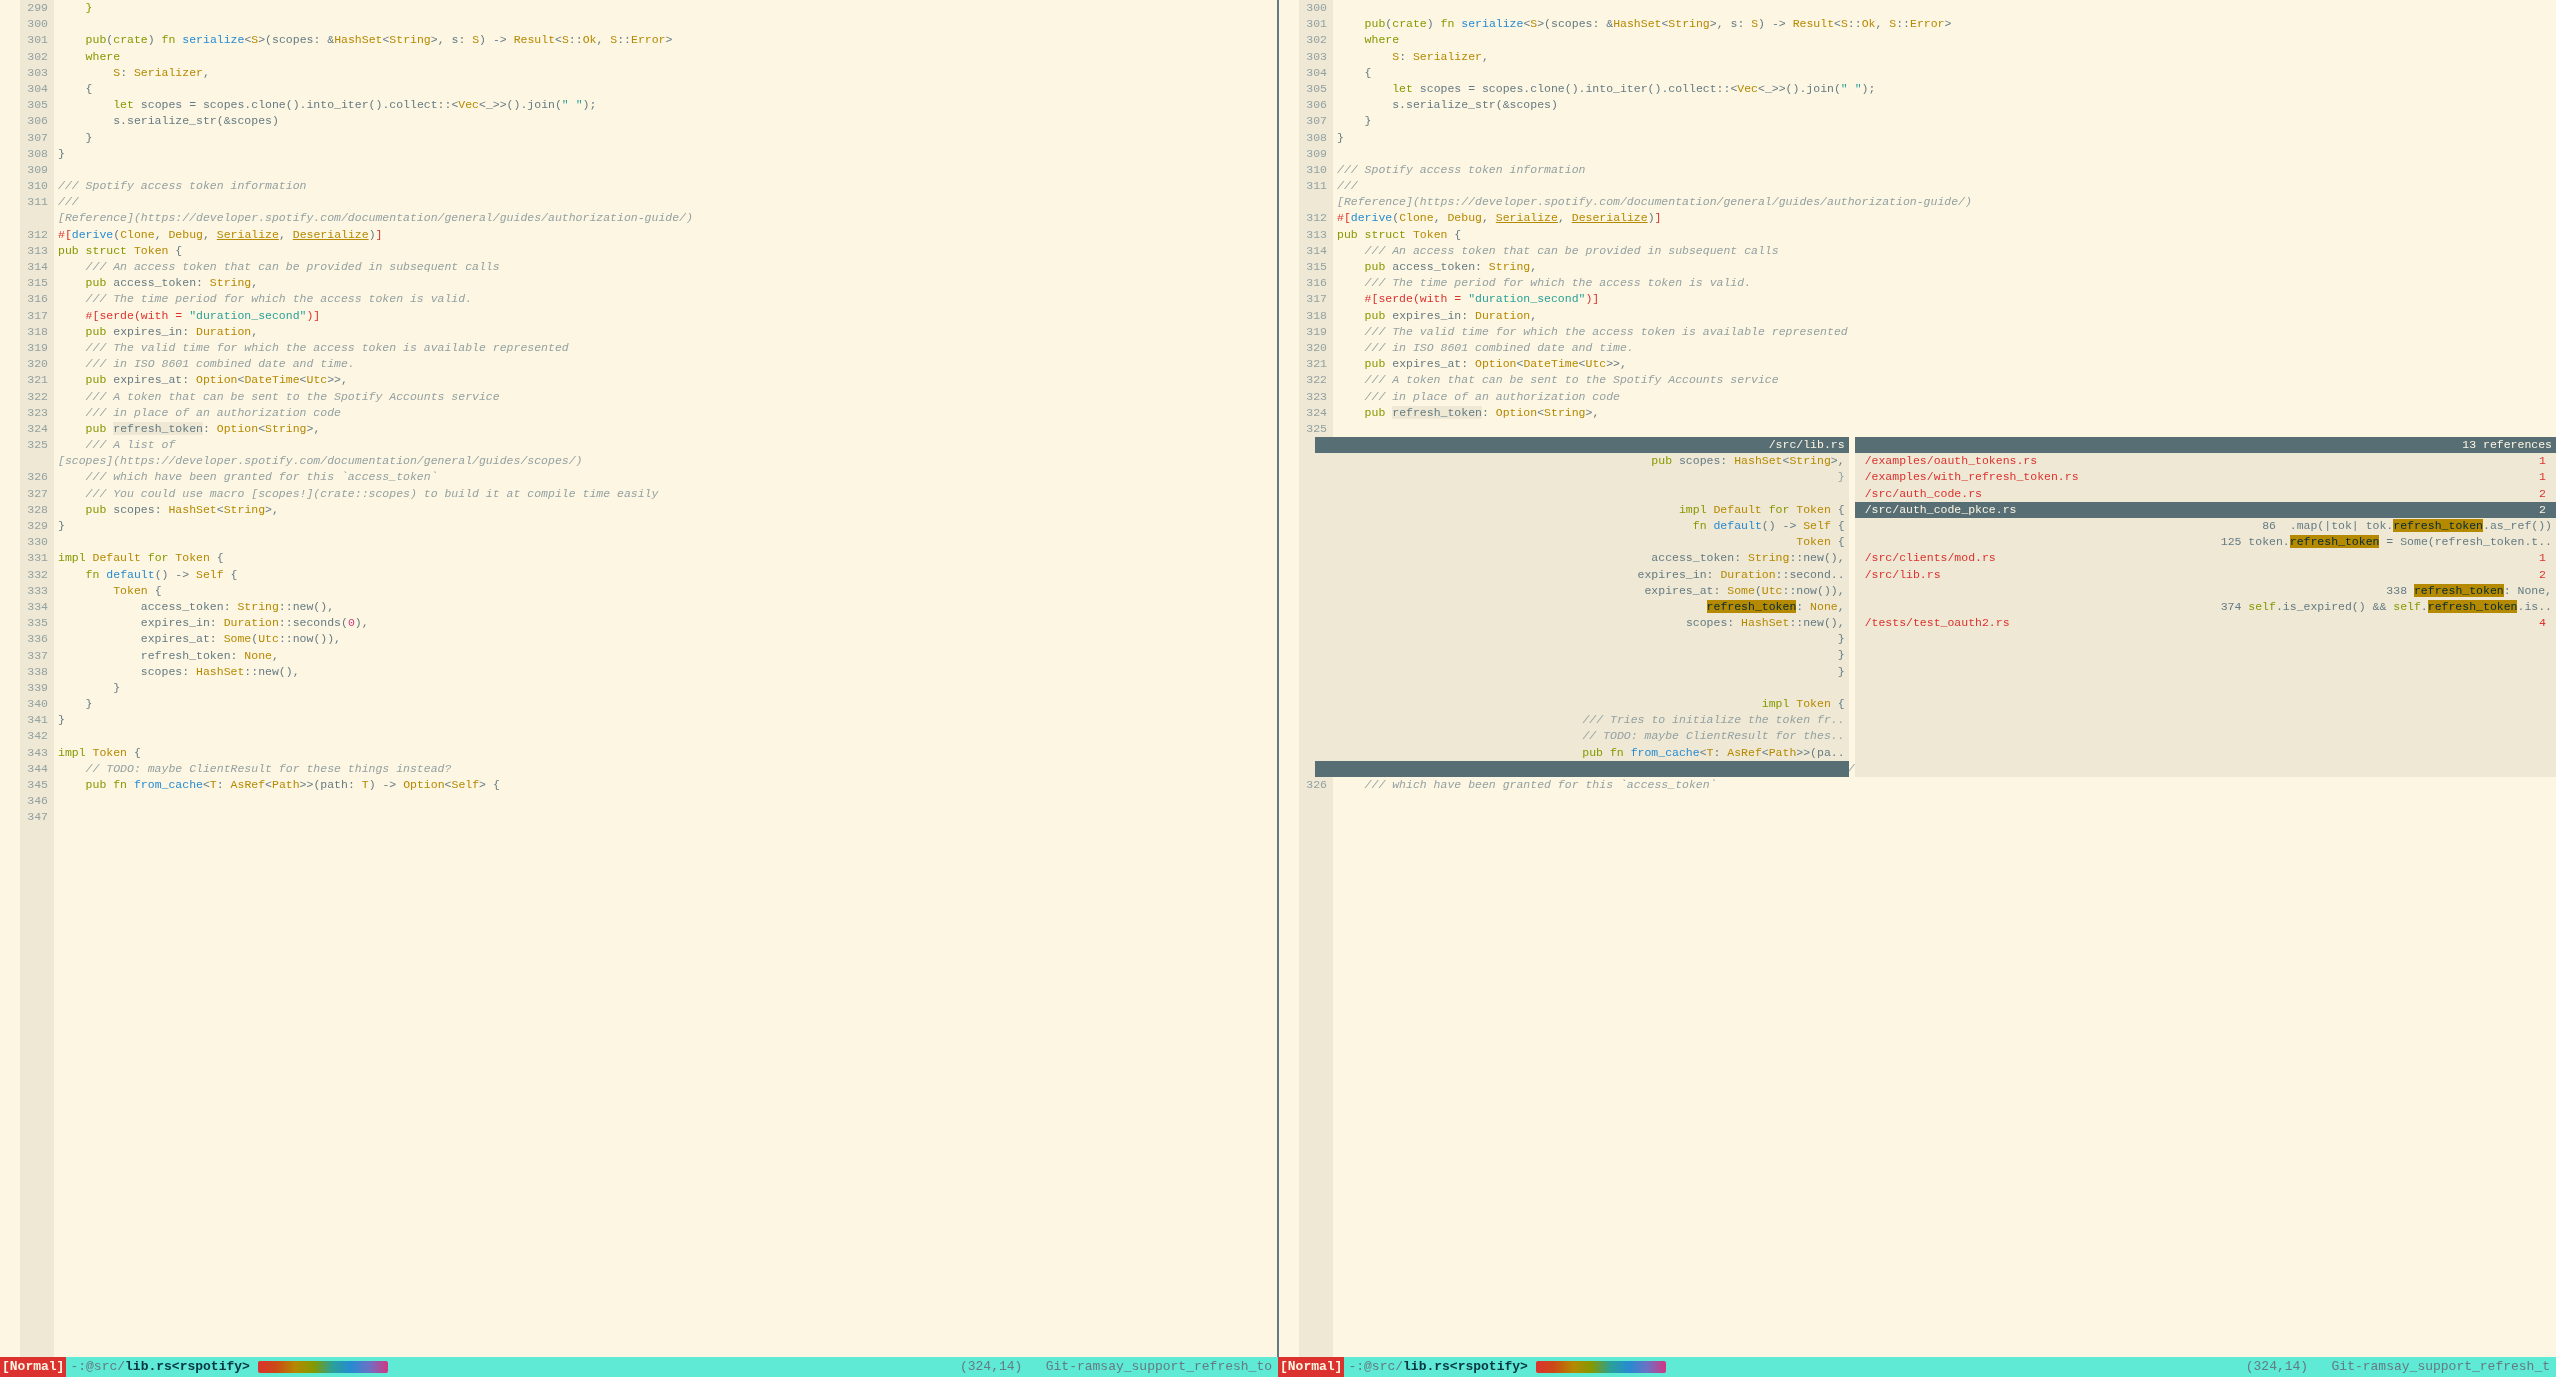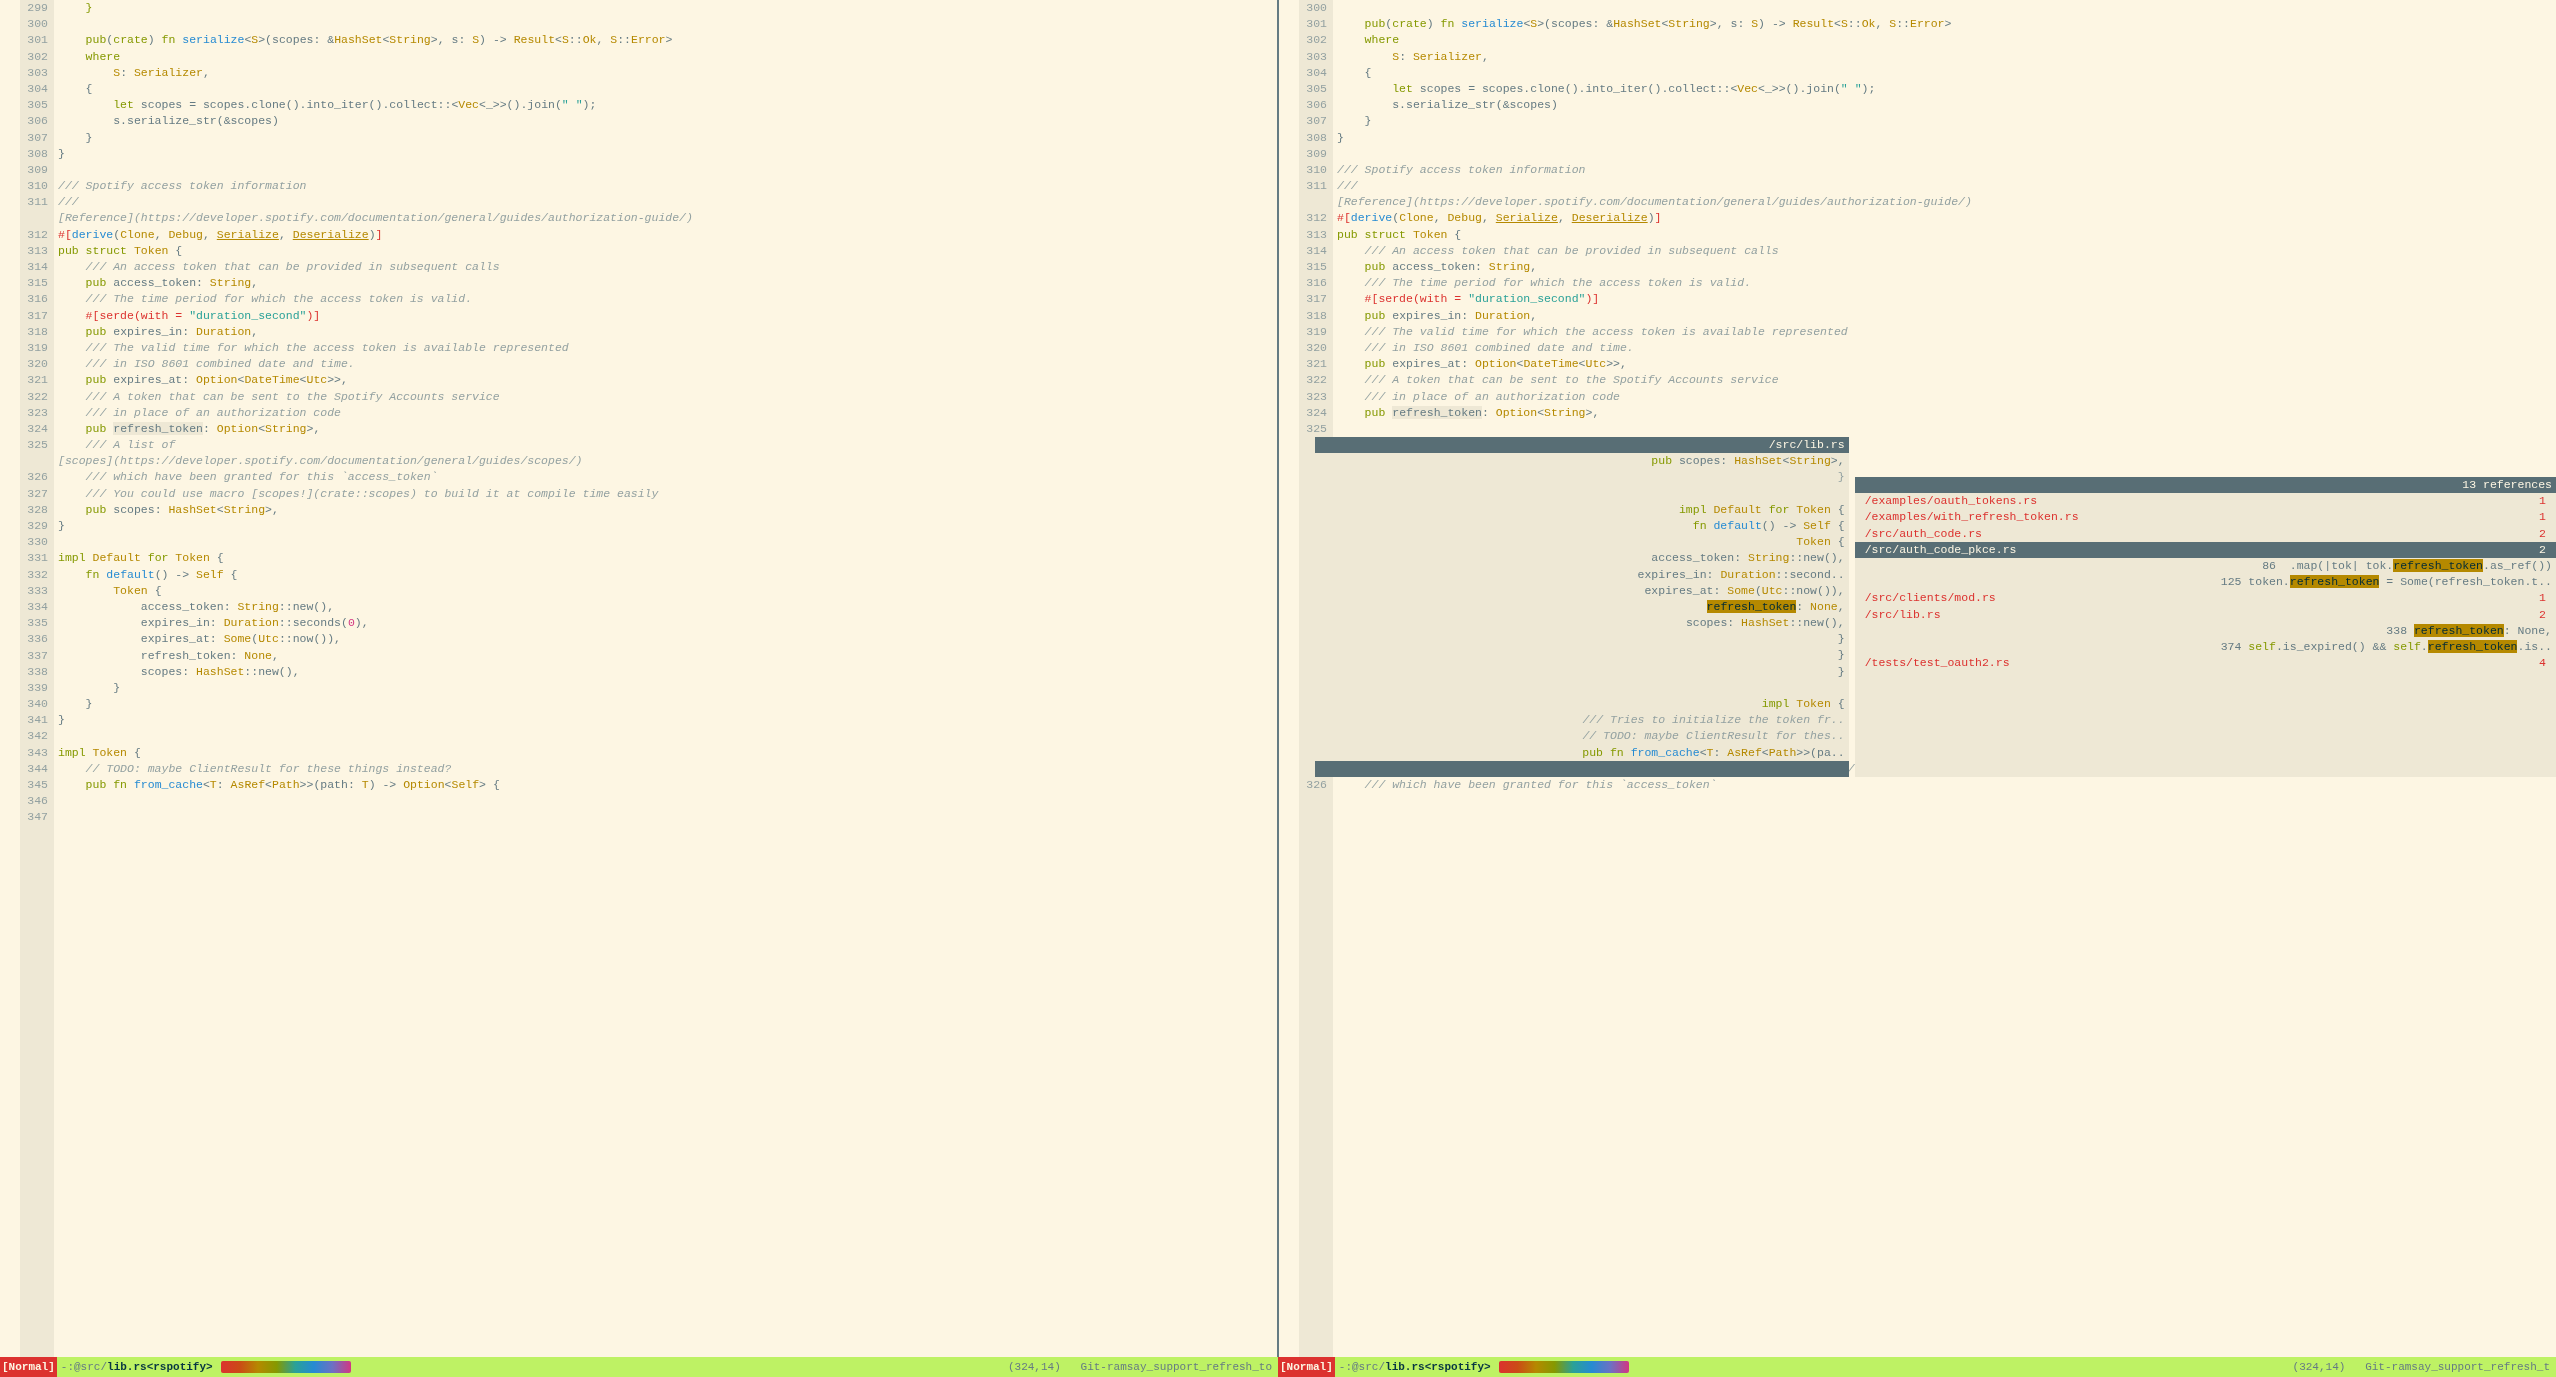--- a/index.html
+++ b/index.html
@@ -104,22 +104,22 @@
 .ref-path { color: #dc322f; }
 .ref-count { color: #dc322f; }
 .ref-selected { background: #586e75; color: #fdf6e3; }
 .ref-selected .ref-path { color: #fdf6e3; }
 .ref-selected .ref-count { color: #fdf6e3; }
 .hl-token { background: #b58900; color: #002b36; font-style: normal; }
 .statusbar {
   display: flex;
   height: 20px;
   line-height: 20px;
-  background: #bef264;
-  font-size: 11px;
+  background: #5eead4;
+  font-size: 13px;
 }
 .status-segment {
   flex: 1;
   display: flex;
   align-items: center;
   overflow: hidden;
   white-space: nowrap;
 }
 .status-mode {
   background: #dc322f;
@@ -386,21 +386,21 @@
             <div class="overlay-line">}</div>
             <div class="overlay-line"></div>
             <div class="overlay-line"><span class="k-keyword">impl</span> <span class="k-type">Token</span> {</div>
             <div class="overlay-line">    <span class="k-comment">/// Tries to initialize the token fr..</span></div>
             <div class="overlay-line">    <span class="k-comment">// TODO: maybe ClientResult for thes..</span></div>
             <div class="overlay-line">    <span class="k-keyword">pub fn</span> <span class="k-fn">from_cache</span>&lt;<span class="k-type">T</span>: <span class="k-type">AsRef</span>&lt;<span class="k-type">Path</span>&gt;&gt;(pa..</div>
           </div>
         <div class="overlay-gutter-filler"></div>
       </div>
       <div style="width:6px"></div>
-      <div class="overlay-refs" style="flex:1;margin-top:40px;">
+      <div class="overlay-refs" style="flex:1;">
         <div class="overlay-title">13 references</div>
         <div id="refs-lines">
             <div class="ref-line">
               <span class="ref-path">/examples/oauth_tokens.rs</span>
               <span class="ref-count">1</span>
             </div>
             <div class="ref-line">
               <span class="ref-path">/examples/with_refresh_token.rs</span>
               <span class="ref-count">1</span>
             </div>

